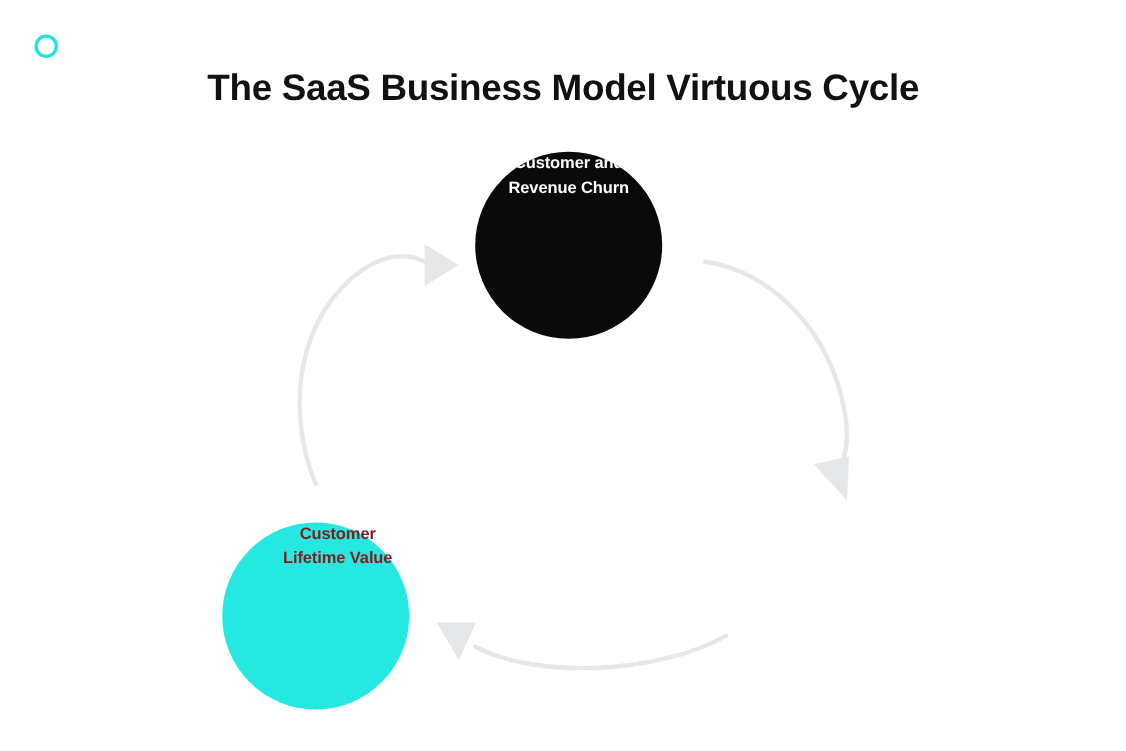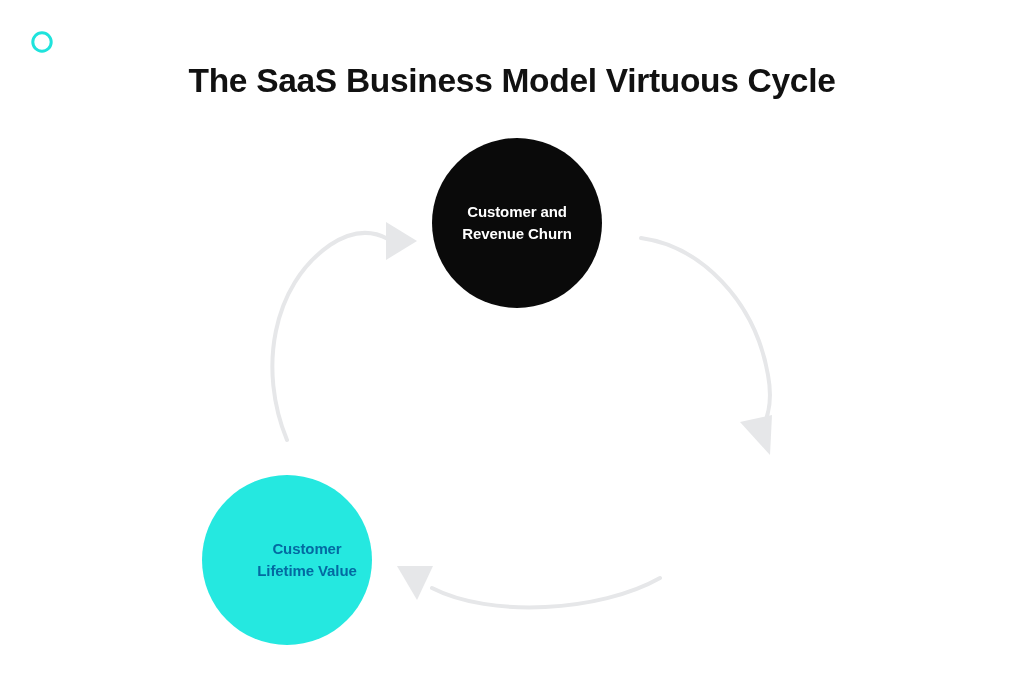--- a/index.html
+++ b/index.html
@@ -60,21 +60,20 @@
     width: 1024px;
     height: 683px;
   }
 
   .node {
     position: absolute;
     width: 170px;
     height: 170px;
     border-radius: 50%;
     display: flex;
-    align-items: center;
     justify-content: center;
     text-align: center;
   }
 
   .node-label {
     font-size: 15px;
     font-weight: bold;
     line-height: 1.46;
     letter-spacing: -0.1px;
     padding: 0 10px;
@@ -85,21 +84,21 @@
     top: 138px;
     background: #0a0a0a;
   }
   #node-churn .node-label { color: #ffffff; }
 
   #node-clv {
     left: 202px;
     top: 475px;
     background: #25e8e0;
   }
-  #node-clv .node-label { color: #0369a1; margin-left: 40px; }
+  #node-clv .node-label { color: #7f1d1d; margin-left: 40px; }
 
   #node-cac {
     left: 658px;
     top: 475px;
     background: #25e8e0;
   }
   #node-cac .node-label { color: #0a0a0a; }
 </style>
 </head>
 <body>

